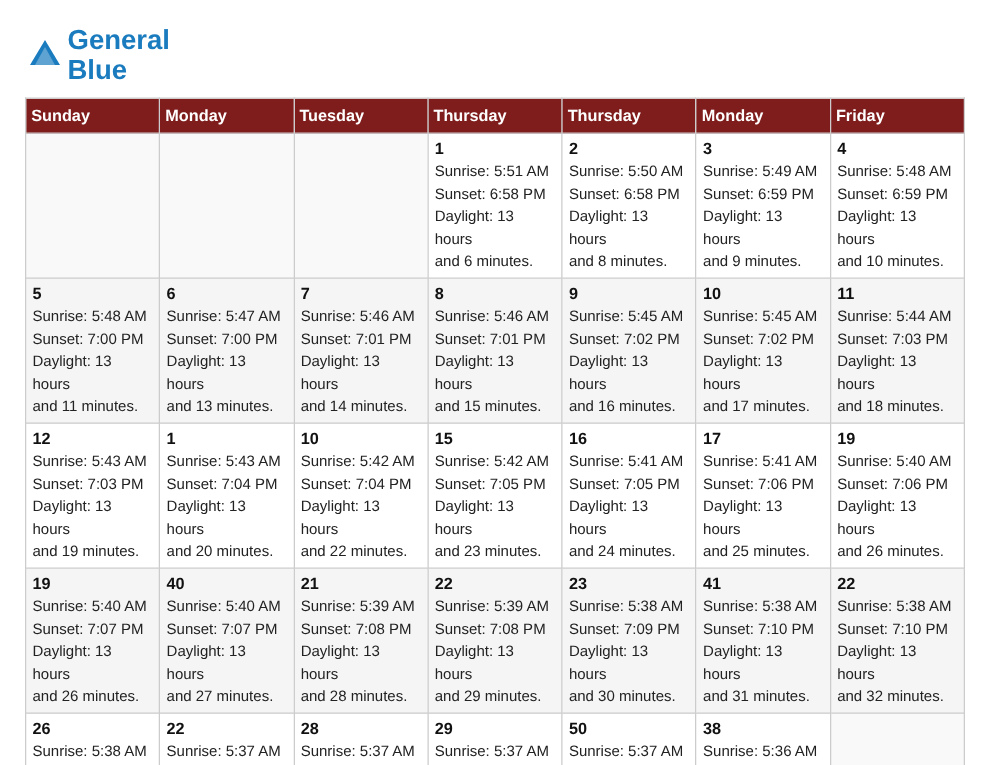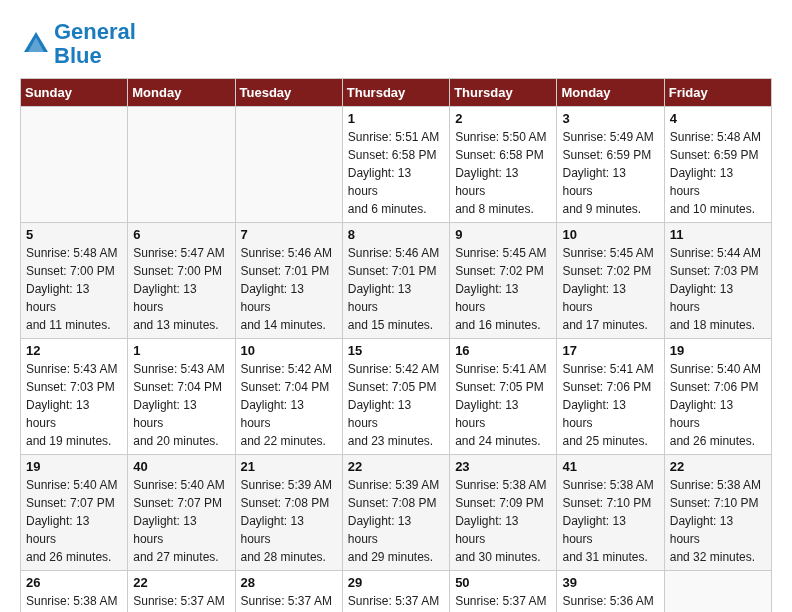--- a/index.html
+++ b/index.html
@@ -245,19 +245,19 @@
         </td>
         <td>
           <span class="day-num">29</span>
           <div class="day-info">Sunrise: 5:37 AM<br>Sunset: 7:12 PM<br>Daylight: 13 hours<br>and 35 minutes.</div>
         </td>
         <td>
           <span class="day-num">50</span>
           <div class="day-info">Sunrise: 5:37 AM<br>Sunset: 7:12 PM<br>Daylight: 13 hours<br>and 35 minutes.</div>
         </td>
         <td>
-          <span class="day-num">39</span>
+          <span class="day-num">38</span>
           <div class="day-info">Sunrise: 5:36 AM<br>Sunset: 7:13 PM<br>Daylight: 13 hours<br>and 36 minutes.</div>
         </td>
         <td class="empty"></td>
       </tr>
     </tbody>
 </table>
 
 </body></html>

